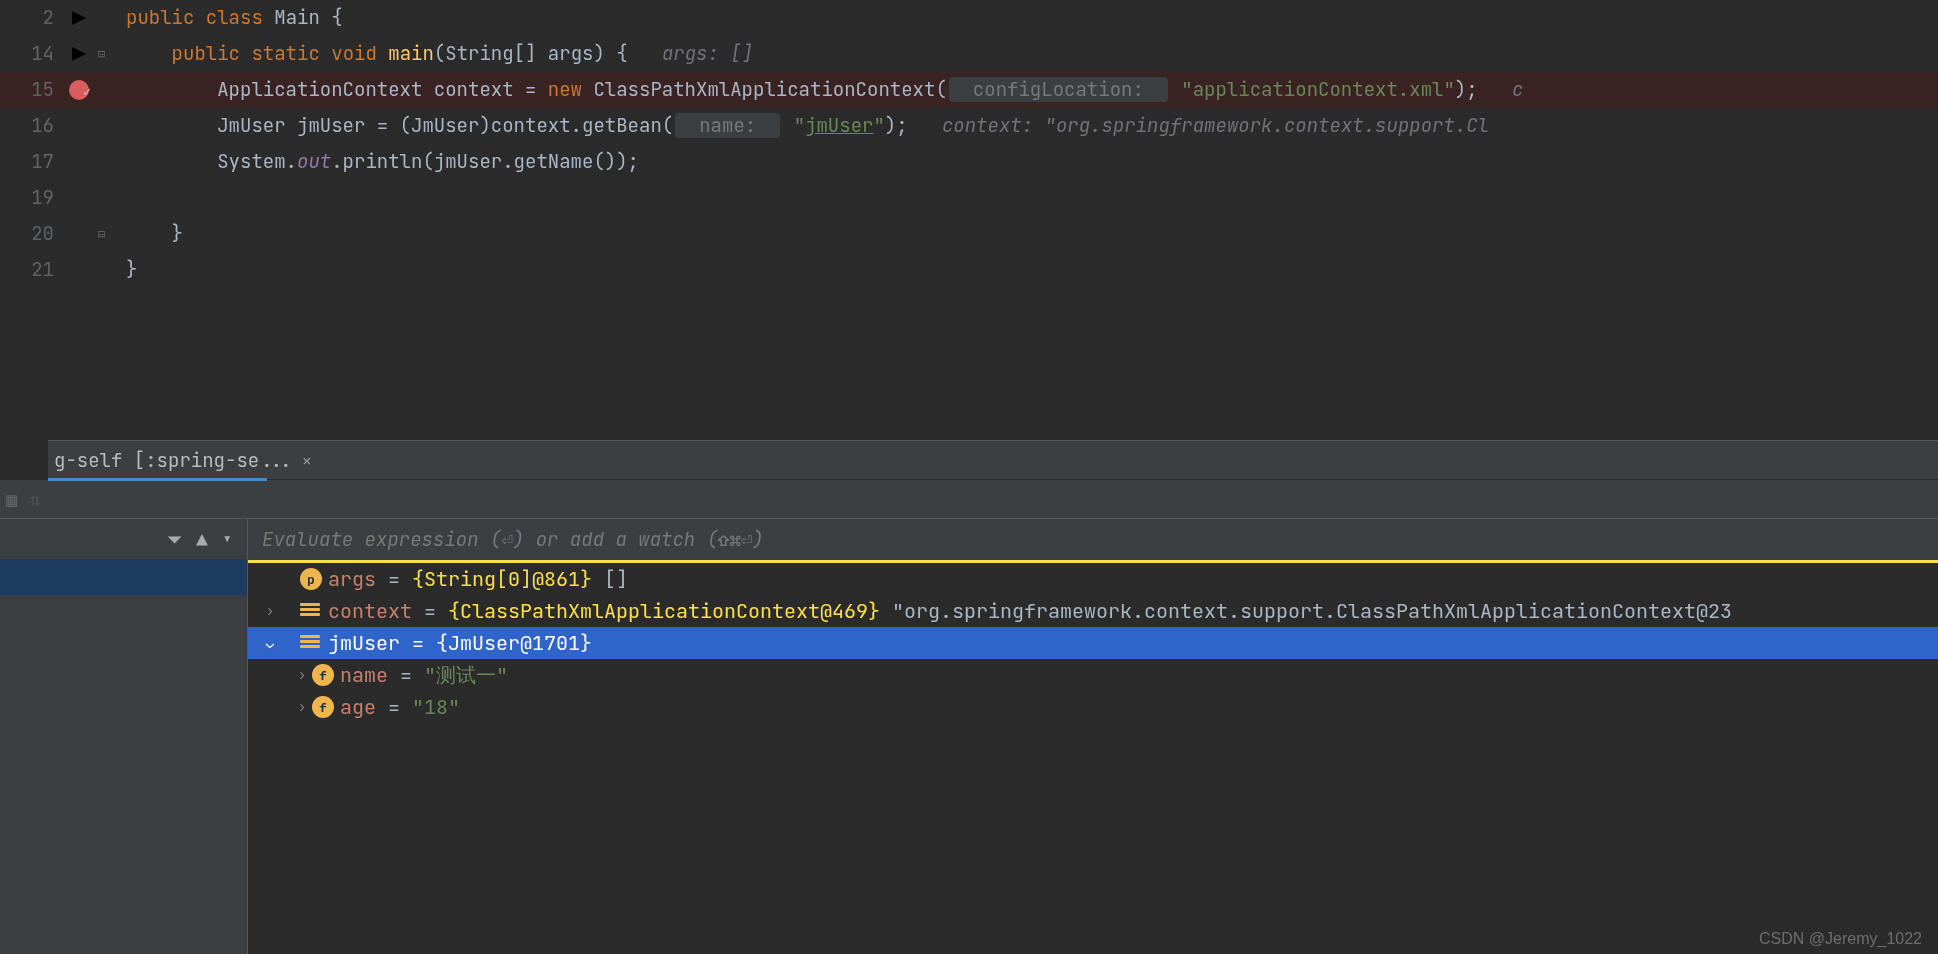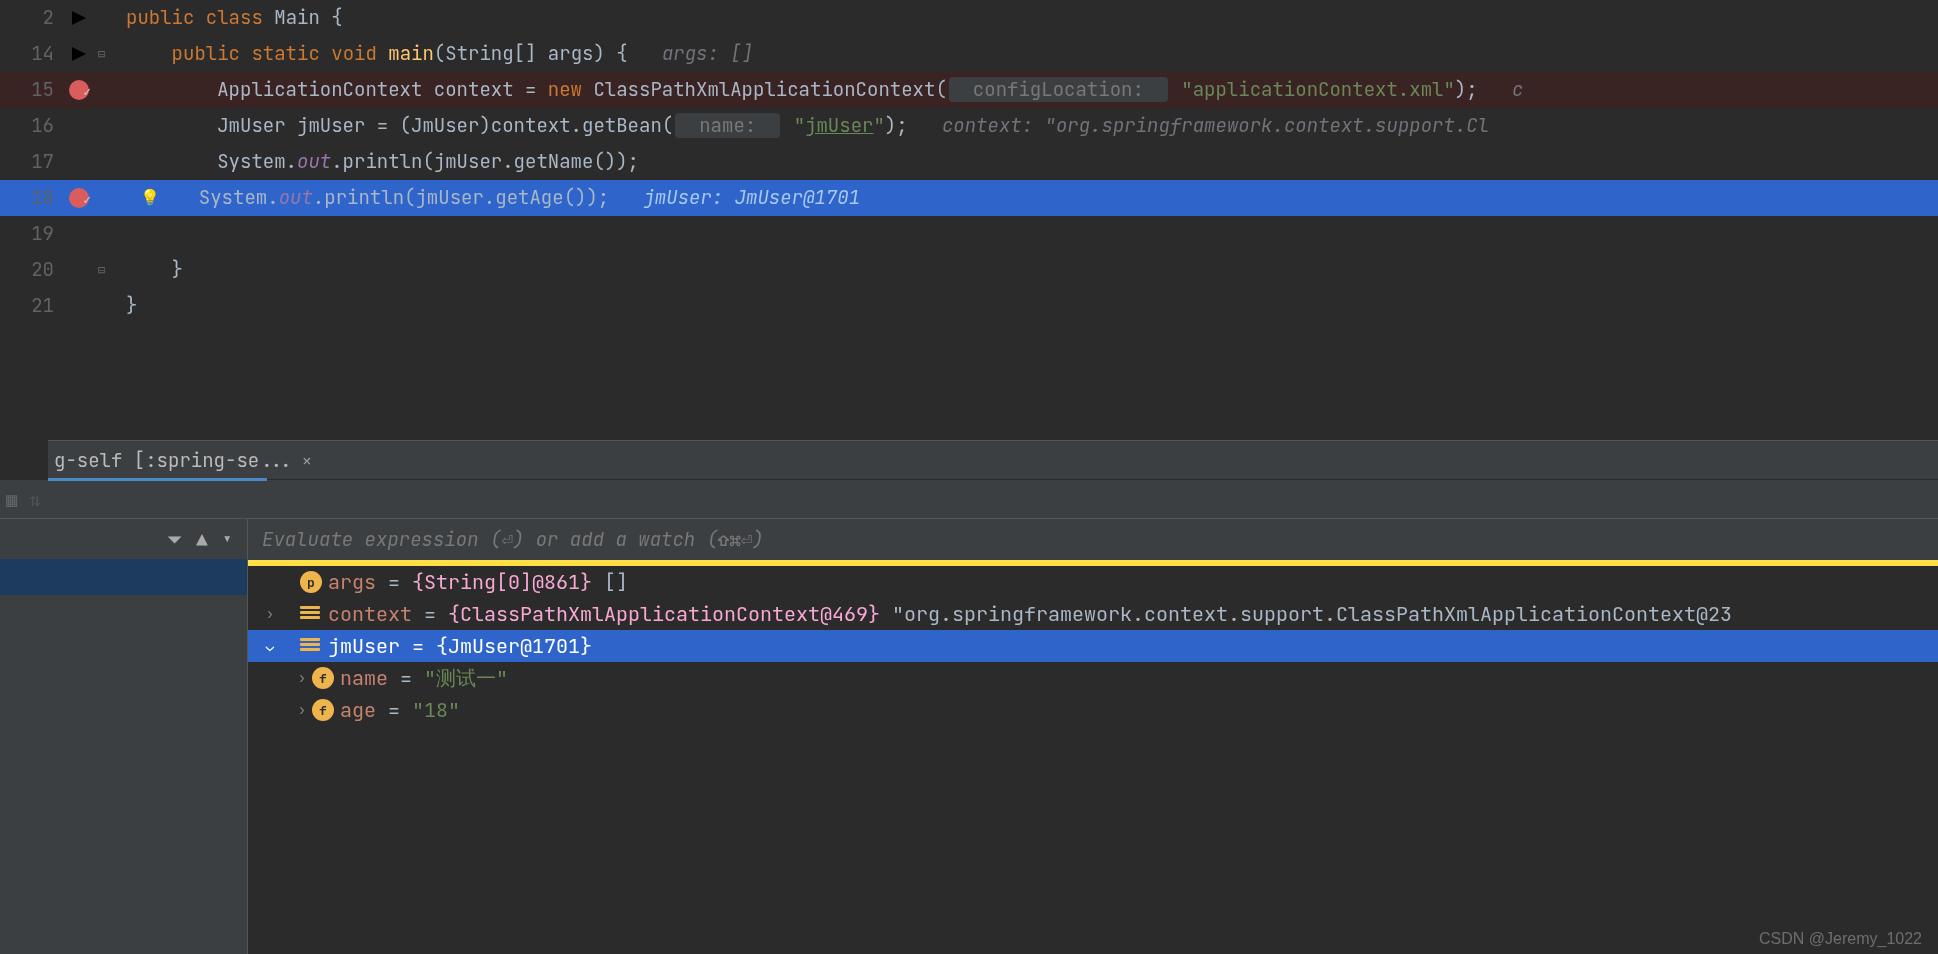--- a/index.html
+++ b/index.html
@@ -38,33 +38,33 @@
   .tab-close { margin-left: 8px; color:#999; font-size:18px;}
   .tab-underline { position:absolute; left:0; bottom:-2px; width:80%; height:3px; background:#4a88c7; }
 
   .toolbar-db { height: 38px; background:#3c3f41; display:flex; align-items:center; padding-left:6px; gap:12px; color:#606366; }
 
   .debug-panel { display:flex; height: 436px; border-top:1px solid #555;}
   .frames { width:248px; background:#3c3f41; border-right:1px solid #555;}
   .frames-head { height:40px; display:flex; align-items:center; justify-content:flex-end; gap:14px; padding-right:14px; color:#aaa;}
   .frames-row { height:36px; background:#1d3a5f;}
   .vars { flex:1; background:#2b2b2b; display:flex; flex-direction:column;}
-  .eval-box { background:#3c3f41; color:#787878; font-style:italic; padding:8px 14px; font-size:19px; border-bottom:6px solid #fde047; }
+  .eval-box { background:#3c3f41; color:#787878; font-style:italic; padding:8px 14px; font-size:19px; border-bottom:3px solid #fde047; }
   .var-row { display:flex; align-items:center; height:32px; padding-left:12px; font-size:20px; white-space:pre;}
   .var-row.sel { background:#2f65ca; color:#fff;}
   .arrow { width:20px; color:#888; font-size:14px; text-align:center; }
   .arrow.down { color:#fff; }
   .badge { width:22px; height:22px; border-radius:50%; display:inline-flex; align-items:center; justify-content:center; font-size:13px; font-weight:bold; margin-right:6px; }
   .badge.p { background:#efb54d; color:#2b2b2b; }
   .badge.f { background:#efb54d; color:#2b2b2b; }
   .stack-icon { width:20px; height:16px; margin-right:8px; display:inline-flex; flex-direction:column; gap:2px;}
   .stack-icon span{height:3px;background:#efb54d;border-radius:1px;}
   .vn { color:#c7826e;text-align:center; }
   .vn.sel{color:#fff;}
-  .vv { color:#f9a8d4; }
+  .vv { color:#fde047; }
   .vs { color:#6a8759; }
   .vw { color:#a9b7c6; }
 
   .watermark { position:absolute; bottom:6px; right:16px; color:#9a9a9a; font-size:16px; font-family:sans-serif; opacity:.6;}
 </style>
 </head>
 <body>
 
 <div class="editor">
 
@@ -100,26 +100,20 @@
     <div class="code-text">        <span>JmUser jmUser = (JmUser)context.getBean(</span><span class="param-hint">name:</span> <span class="str">"</span><span class="underline">jmUser</span><span class="str">"</span><span>);</span>   <span class="inlay">context: "org.springframework.context.support.Cl</span></div>
   </div>
 
   <div class="code-line">
     <div class="gutter-num">17</div>
     <div class="gutter-icon"></div>
     <div class="gutter-fold"></div>
     <div class="code-text">        <span>System.</span><span class="field">out</span><span>.println(jmUser.getName());</span></div>
   </div>
 
-  <div class="code-line current">
-    <div class="gutter-num">18</div>
-    <div class="gutter-icon"><div class="bp-icon"></div></div>
-    <div class="gutter-fold"><span class="bulb-icon">💡</span></div>
-    <div class="code-text" style="padding-left:56px;">  <span>System.</span><span class="field">out</span><span>.println(jmUser.getAge());</span>   <span class="inlay" style="color:#a8c8ee;">jmUser: JmUser@1701</span></div>
-  </div>
 
   <div class="code-line">
     <div class="gutter-num">19</div>
     <div class="gutter-icon"></div>
     <div class="gutter-fold"></div>
     <div class="code-text"></div>
   </div>
 
   <div class="code-line">
     <div class="gutter-num">20</div>

